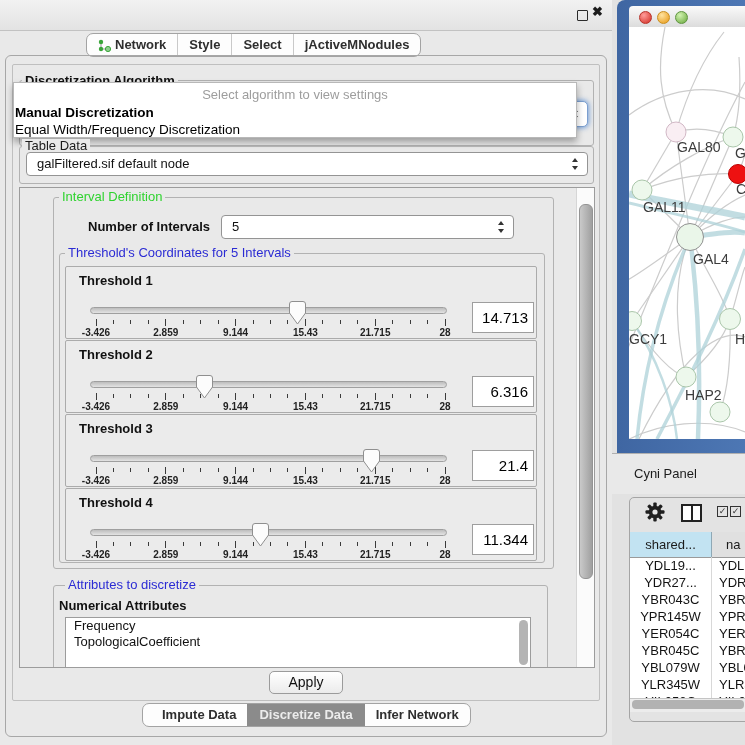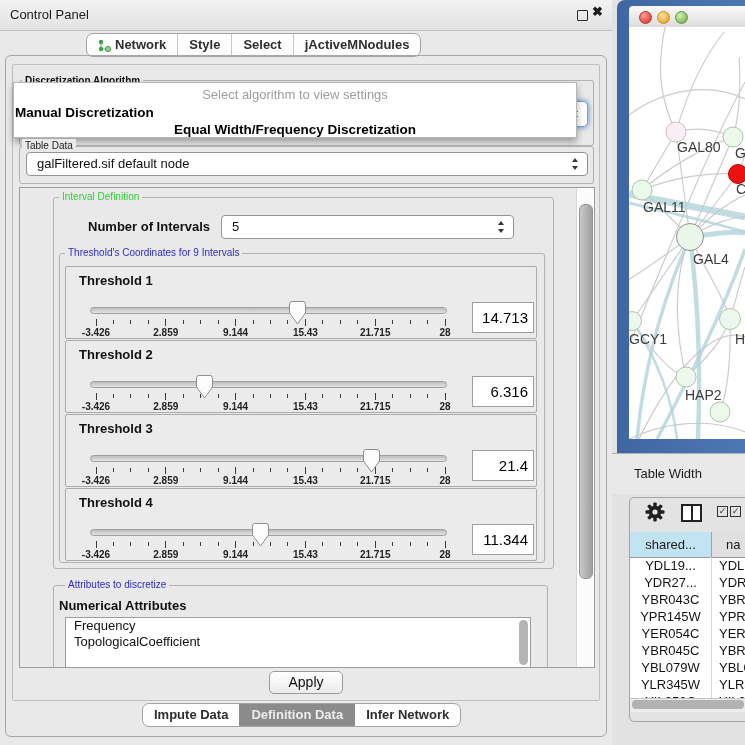--- a/index.html
+++ b/index.html
@@ -9,25 +9,25 @@
   #cp-titlebar{left:0;top:0;width:612px;height:30px;background:linear-gradient(#f2f2f2,#e3e3e3);border-bottom:1px solid #c2c2c2;}
   #cp-title{left:10px;top:0;height:30px;line-height:30px;font-size:13px;color:#1c1c1c;}
   #float-btn{left:577px;top:10px;width:9px;height:9px;border:1.5px solid #2b2b2b;border-radius:1px;}
   #close-btn{left:592px;top:4px;font-size:13px;font-weight:bold;color:#1c1c1c;}
   .tabbar{display:inline-flex;height:22px;background:#fdfdfd;border:1px solid #a3a3a3;border-radius:7px;overflow:hidden;}
   .tab{line-height:22px;padding:0 11px;font-size:13px;font-weight:600;color:#2e2e2e;display:flex;align-items:center;gap:4px;}
   .tab + .tab{border-left:1px solid #c9c9c9;}
   .tab.sel{background:#8b8b8b;color:#ececec;border-left-color:#8b8b8b;}
   .tab.sel + .tab{border-left-color:#8b8b8b;}
   #top-tabs{left:86px;top:33px;}
-  #bottom-tabs{left:142px;top:703px;}
+  #bottom-tabs{left:142px;top:703px;padding-left:8px;}
   #outer-panel{left:5px;top:55px;width:600px;height:680px;border:1px solid #a7a7a7;border-radius:6px;}
   #inner-panel{left:12px;top:64px;width:586px;height:635px;border:1px solid #bfbfbf;border-radius:2px;}
   .groupbox{border:1px solid #b2b2b2;border-radius:3px;}
-  .grouplabel{font-size:10px;background:#e9e9e9;padding:0 3px;line-height:14px;}
+  .grouplabel{font-size:13px;background:#e9e9e9;padding:0 3px;line-height:14px;}
   #algo-group{left:19px;top:80px;width:573px;height:64px;}
   #algo-label{left:22px;top:74px;font-weight:600;color:#111;}
   #algo-combo{left:26px;top:101px;width:560px;height:24px;background:#fff;border:1px solid #7c9fcf;border-radius:5px;box-shadow:0 0 5px 1px rgba(88,140,210,.8);}
   #popup{left:13px;top:82px;width:562px;height:54px;background:#fff;border:1px solid #b8b8b8;box-shadow:0 4px 7px rgba(0,0,0,.33);}
   #popup-hint{left:0;top:4px;width:100%;text-align:center;font-size:13px;color:#9d9d9d;}
   .popup-item{left:1px;width:560px;font-size:13.5px;color:#000;line-height:17px;}
   #td-group{left:19px;top:146px;width:573px;height:36px;}
   #td-label{left:22px;top:139px;color:#1c1c1c;}
   .combo{background:#fff;border:1px solid #949494;border-radius:4px;font-size:13px;color:#111;}
   .combo .val{position:absolute;left:10px;top:0;line-height:inherit;}
@@ -81,21 +81,20 @@
   .tcell1{position:absolute;left:0;width:81px;text-align:center;line-height:17px;border-right:1px solid #d8d8d8;height:17px;}
   .tcell2{position:absolute;left:89px;line-height:17px;}
   #hscroll{left:630px;top:698px;width:115px;height:13px;background:#ececec;border-top:1px solid #c4c4c4;}
   #hscroll-thumb{left:632px;top:700px;width:112px;height:9px;border-radius:4px;background:#b2b2b2;}
 </style>
 </head>
 <body>
 
 <div id="left-window" class="abs">
   <div id="cp-titlebar" class="abs">
-    <div id="cp-title" class="abs">Control Panel</div>
     <div id="float-btn" class="abs"></div>
     <div id="close-btn" class="abs">✖</div>
   </div>
   <div id="top-tabs" class="abs tabbar">
       <div class="tab">
         <svg width="13" height="13">
           <line x1="3" y1="3" x2="3" y2="10" stroke="#999"></line>
           <line x1="3" y1="10" x2="10" y2="10" stroke="#999"></line>
           <circle cx="3" cy="3" r="2.2" fill="#3aa53a"></circle>
           <circle cx="3" cy="10" r="2.2" fill="#3aa53a"></circle>
@@ -118,40 +117,40 @@
 
   <div id="algo-group" class="abs groupbox"></div>
   <div id="algo-label" class="abs grouplabel">Discretization Algorithm</div>
   <div id="algo-combo" class="abs">
       <span class="arrows"></span>
     </div>
 
   <div id="popup" class="abs">
     <div id="popup-hint" class="abs">Select algorithm to view settings</div>
   <div class="popup-item abs" style="top: 21px; font-weight: 700;">Manual Discretization</div>
-      <div class="popup-item abs" style="top: 38px; font-weight: 700; text-align: center;">Equal Width/Frequency Discretization</div>
+      <div class="popup-item abs" style="top: 38px; font-weight: 400;">Equal Width/Frequency Discretization</div>
     </div>
 
   <div id="td-group" class="abs groupbox"></div>
   <div id="td-label" class="abs grouplabel">Table Data</div>
   <div id="td-combo" class="abs combo">
     <span class="val">galFiltered.sif default node</span>
     <span class="arrows"></span>
   </div>
 
   <div id="scrollpane" class="abs">
     <div id="interval-group" class="abs groupbox"></div>
     <div id="interval-label" class="abs grouplabel">Interval Definition</div>
     <div id="noi-label" class="abs">Number of Intervals</div>
     <div id="noi-spinner" class="abs combo">
       <span class="val">5</span>
       <span class="arrows"></span>
     </div>
     <div id="threshold-group" class="abs groupbox"></div>
-    <div id="threshold-label" class="abs grouplabel">Threshold's Coordinates for 9 Intervals</div>
+    <div id="threshold-label" class="abs grouplabel">Threshold's Coordinates for 5 Intervals</div>
     <div id="threshold-panels">
         <div class="abs tpanel" style="top: 78px;">
           <div class="tlabel">Threshold 1</div>
           <div class="track"></div>
           <div class="tick" style="left: 29.5px; top: 52px; height: 7px;"></div>
           <div class="ticklabel" style="left: 8px;">-3.426</div>
           <div class="tick" style="left: 46.95px; top: 53px; height: 4px;"></div>
           <div class="tick" style="left: 64.4px; top: 53px; height: 4px;"></div>
           <div class="tick" style="left: 81.85px; top: 53px; height: 4px;"></div>
           <div class="tick" style="left: 99.3px; top: 52px; height: 7px;"></div>
@@ -300,21 +299,21 @@
     <div id="vscroll-track" class="abs"></div>
     <div id="vscroll-thumb" class="abs"></div>
   </div>
 
   <div id="apply-btn" class="abs">Apply</div>
   <div id="bottom-tabs" class="abs tabbar">
       <div class="tab">
         <span>Impute Data</span>
       </div>
       <div class="tab sel">
-        <span>Definition Data</span>
+        <span>Discretize Data</span>
       </div>
       <div class="tab">
         <span>Infer Network</span>
       </div>
     </div>
 </div>
 
 <div id="right-col" class="abs"></div>
 <div id="net-frame" class="abs"></div>
 <div id="net-titlebar" class="abs">
@@ -369,21 +368,21 @@
       <text x="106" y="131" font-size="14" fill="#3c3c3c" font-family="Liberation Sans, sans-serif">G</text>
       <text x="107" y="167" font-size="14" fill="#3c3c3c" font-family="Liberation Sans, sans-serif">C</text>
       <text x="14" y="185" font-size="14" fill="#3c3c3c" font-family="Liberation Sans, sans-serif">GAL11</text>
       <text x="64" y="237" font-size="14" fill="#3c3c3c" font-family="Liberation Sans, sans-serif">GAL4</text>
       <text x="0" y="317" font-size="14" fill="#3c3c3c" font-family="Liberation Sans, sans-serif">GCY1</text>
       <text x="106" y="317" font-size="14" fill="#3c3c3c" font-family="Liberation Sans, sans-serif">H</text>
       <text x="56" y="373" font-size="14" fill="#3c3c3c" font-family="Liberation Sans, sans-serif">HAP2</text>
     </svg></div>
 
 <div id="tp-title" class="abs">
-  <div id="tp-title-text" class="abs">Table Width</div>
+  <div id="tp-title-text" class="abs">Cyni Panel</div>
 </div>
 <div id="tp-panel" class="abs"></div>
 <div id="gear-icon" class="abs"><svg width="20" height="20">
       <g transform="translate(10,10)">
         <rect x="-1.7" y="-9.5" width="3.4" height="5" rx="1" transform="rotate(0)" fill="#1f1f1f"></rect>
         <rect x="-1.7" y="-9.5" width="3.4" height="5" rx="1" transform="rotate(45)" fill="#1f1f1f"></rect>
         <rect x="-1.7" y="-9.5" width="3.4" height="5" rx="1" transform="rotate(90)" fill="#1f1f1f"></rect>
         <rect x="-1.7" y="-9.5" width="3.4" height="5" rx="1" transform="rotate(135)" fill="#1f1f1f"></rect>
         <rect x="-1.7" y="-9.5" width="3.4" height="5" rx="1" transform="rotate(180)" fill="#1f1f1f"></rect>
         <rect x="-1.7" y="-9.5" width="3.4" height="5" rx="1" transform="rotate(225)" fill="#1f1f1f"></rect>

